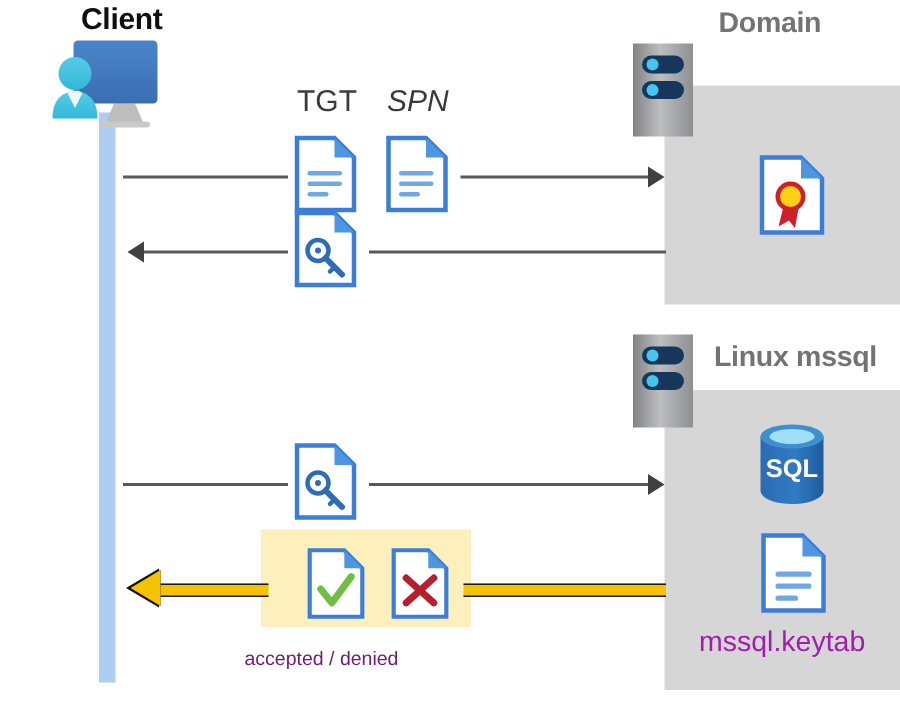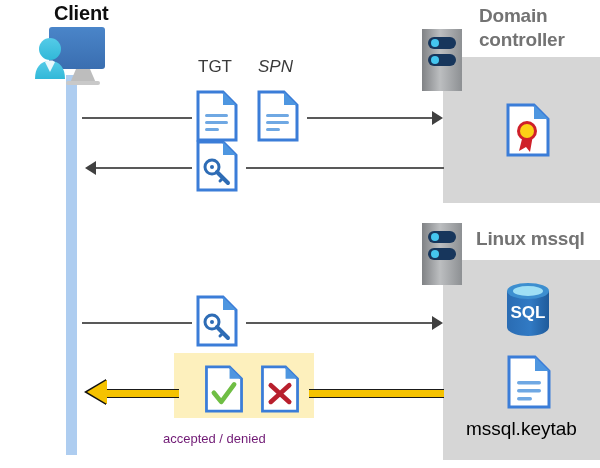--- a/index.html
+++ b/index.html
@@ -34,22 +34,22 @@
              border-bottom:12px solid transparent;border-right:20px solid #f5c200;
              filter:drop-shadow(0 0 0 #000);}
   .gold-head-outline{position:absolute;width:0;height:0;border-top:13px solid transparent;
              border-bottom:13px solid transparent;border-right:22px solid #111111;}
 
   
   .highlight{position:absolute;background:#fdf0bd;}
 
   
   .caption{position:absolute;font-size:13px;color:#701a75;}
-  .filelabel{position:absolute;font-size:19px;color:#000000;}
-  .doclabel{position:absolute;font-size:17px;color:#3a3a3a;}
+  .filelabel{position:absolute;font-size:19px;color:#a21caf;}
+  .doclabel{position:absolute;font-size:20px;color:#3a3a3a;}
 
   
   .icon{position:absolute;display:block;}
 </style>
 </head>
 <body>
 
 <div class="stage">
 
   <div class="zone" style="left:419px;top:57px;width:171px;height:146px;"></div>
@@ -127,21 +127,20 @@
       </linearGradient>
     </defs>
     <rect x="1" y="1" width="40" height="62" fill="url(#svgrad1)"></rect>
     <rect x="7" y="9" width="28" height="12" rx="6" fill="#17365c"></rect>
     <circle cx="14" cy="15" r="4" fill="#45c6ef"></circle>
     <rect x="7" y="26" width="28" height="12" rx="6" fill="#17365c"></rect>
     <circle cx="14" cy="32" r="4" fill="#45c6ef"></circle>
   </svg>
 
   <div class="zone-title" style="left:455px;top:5px;">Domain</div>
-  <div class="zone-title" style="left:455px;top:29px;">controller</div>
 
   <svg class="icon" style="left:482px;top:103px;" width="44" height="54" viewBox="0 0 44 54">
     <path d="M2 2 H28 L42 16 V52 H2 Z" fill="#ffffff" stroke="#3b7dd8" stroke-width="3"></path>
     <path d="M28 2 L42 16 H28 Z" fill="#4e96e0"></path>
     <path d="M17 32 L13 48 L20 44 L24 49 L27 32 Z" fill="#cf2029"></path>
     <circle cx="21" cy="28" r="10" fill="#cf2029"></circle>
     <circle cx="21" cy="28" r="7" fill="#fcd116"></circle>
   </svg>
 
   <div class="flow" style="left:58px;top:322px;width:110px;"></div>

